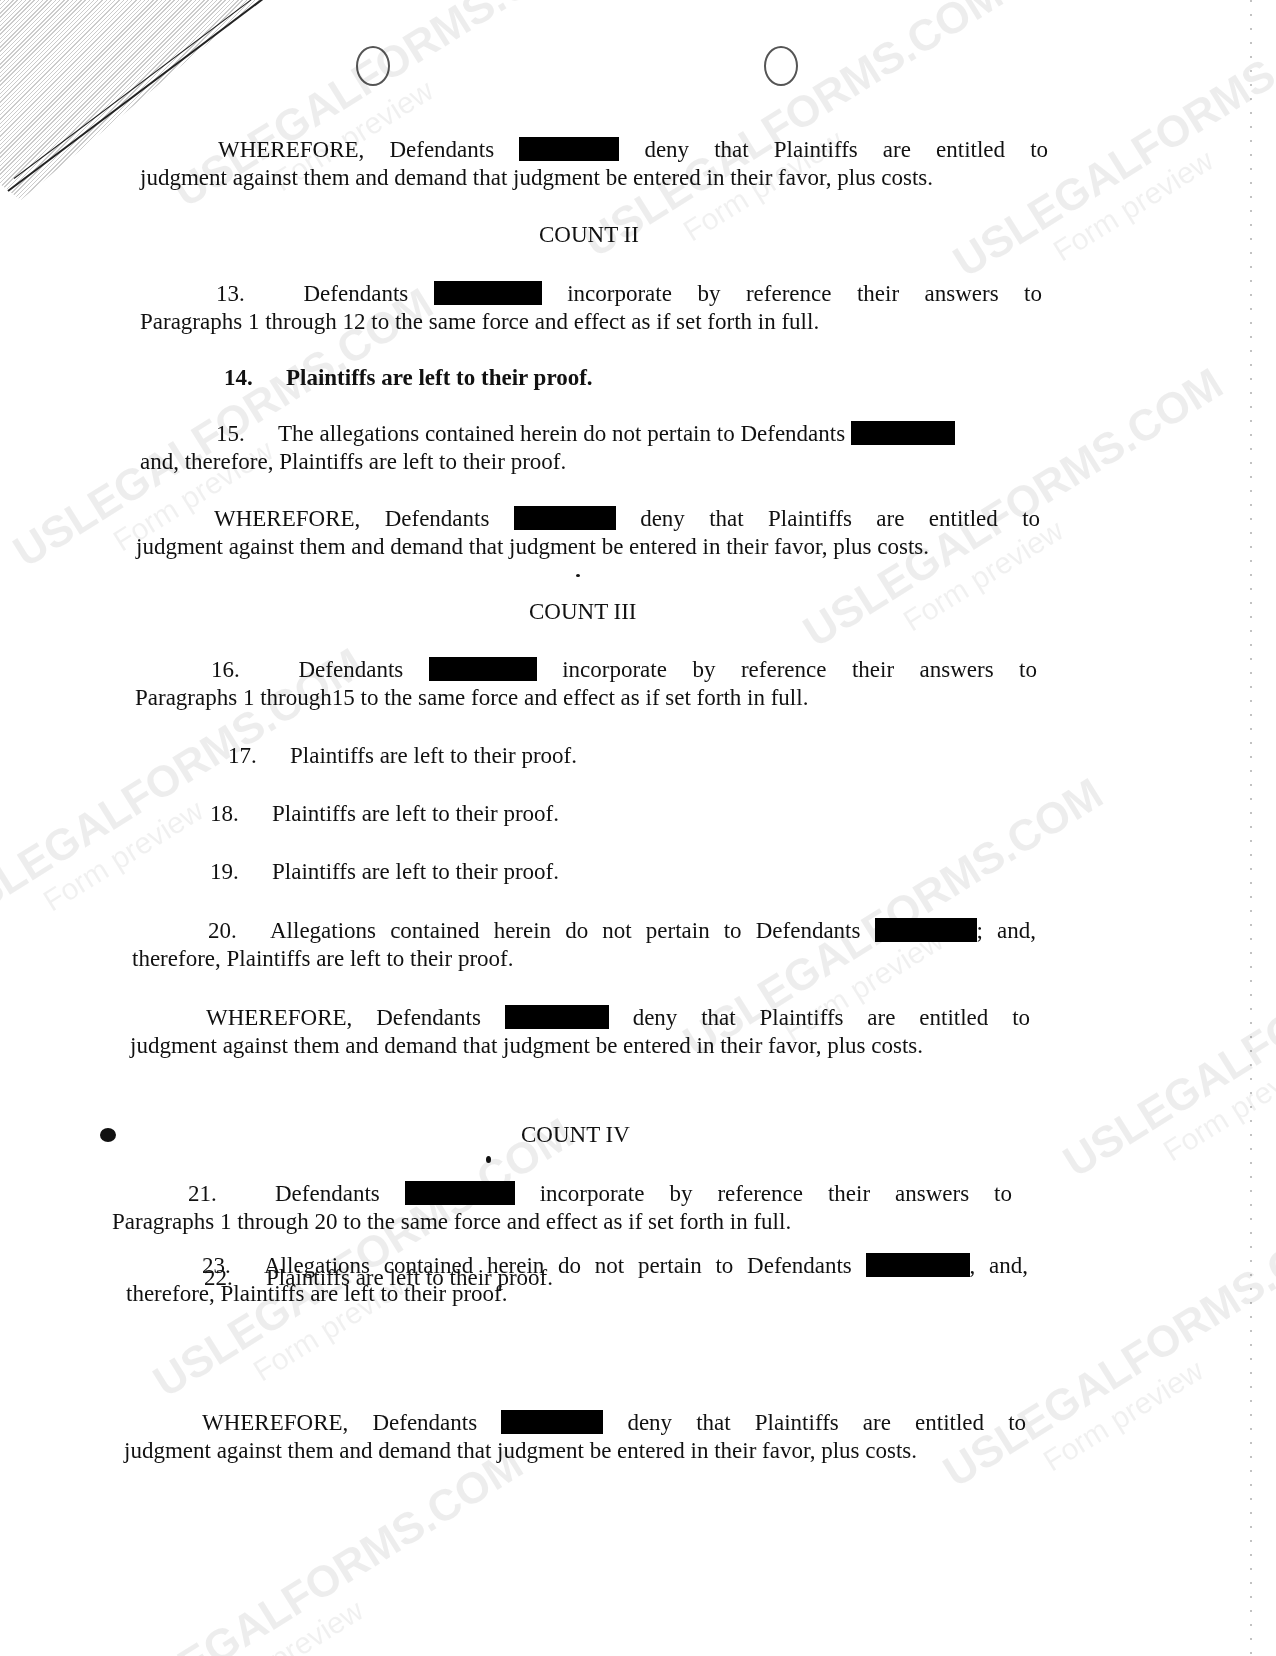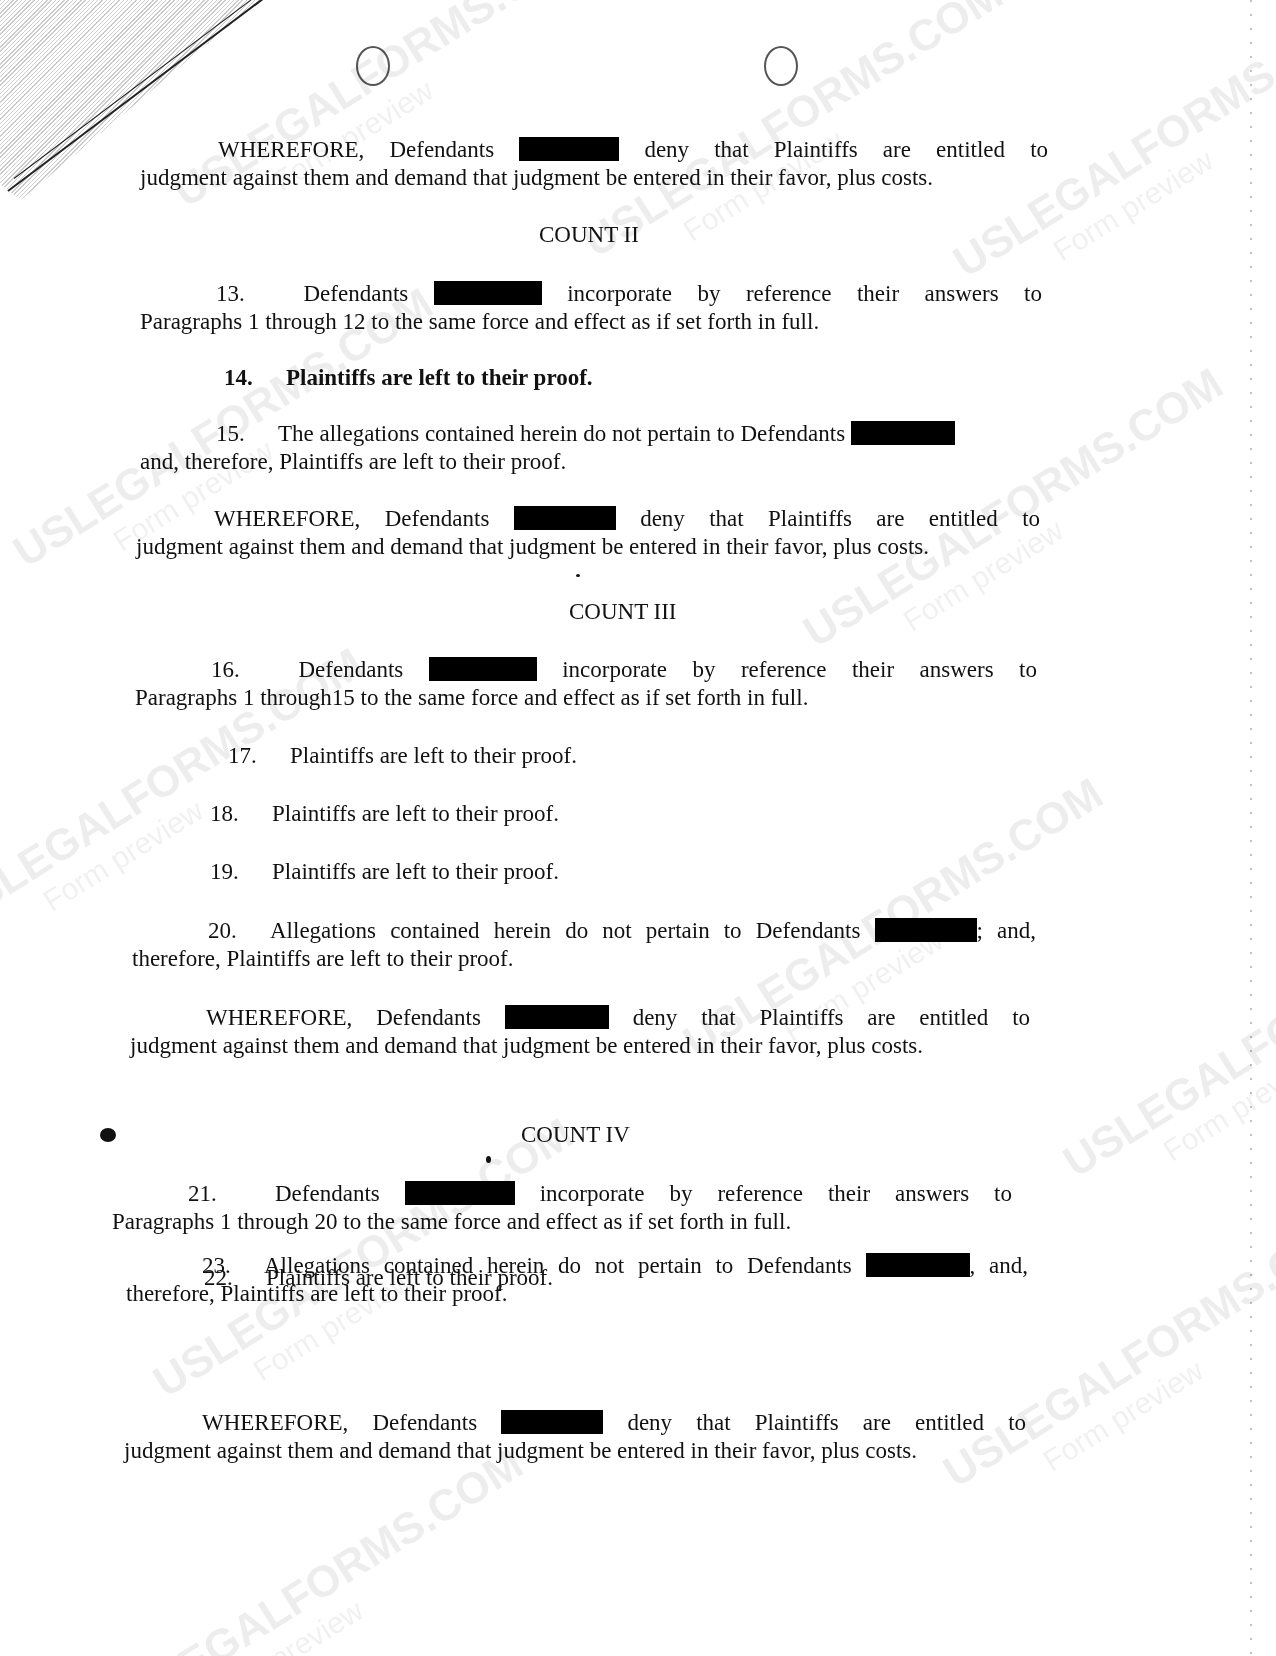--- a/index.html
+++ b/index.html
@@ -84,21 +84,21 @@
 
 <div class="para" style="left:136px;top:505px;width:904px;">
   <span class="first-just" style="padding-left:78px;">
     <span>WHEREFORE, Defendants</span>
     <span class="redact" style="width:102px;"></span>
     <span>deny that Plaintiffs are entitled to</span>
   </span>
   <span>judgment against them and demand that judgment be entered in their favor, plus costs.</span>
 </div>
 
-<div class="heading" style="left:529px;top:599px;margin-left:40px;">COUNT III</div>
+<div class="heading" style="left:529px;top:599px;">COUNT III</div>
 
 <div class="para" style="left:135px;top:656px;width:902px;">
   <span class="first-just" style="padding-left:76px;">
     <span class="num">16.</span>
     <span>Defendants</span>
     <span class="redact" style="width:108px;"></span>
     <span>incorporate by reference their answers to</span>
   </span>
   <span>Paragraphs 1 through15 to the same force and effect as if set forth in full.</span>
 </div>

